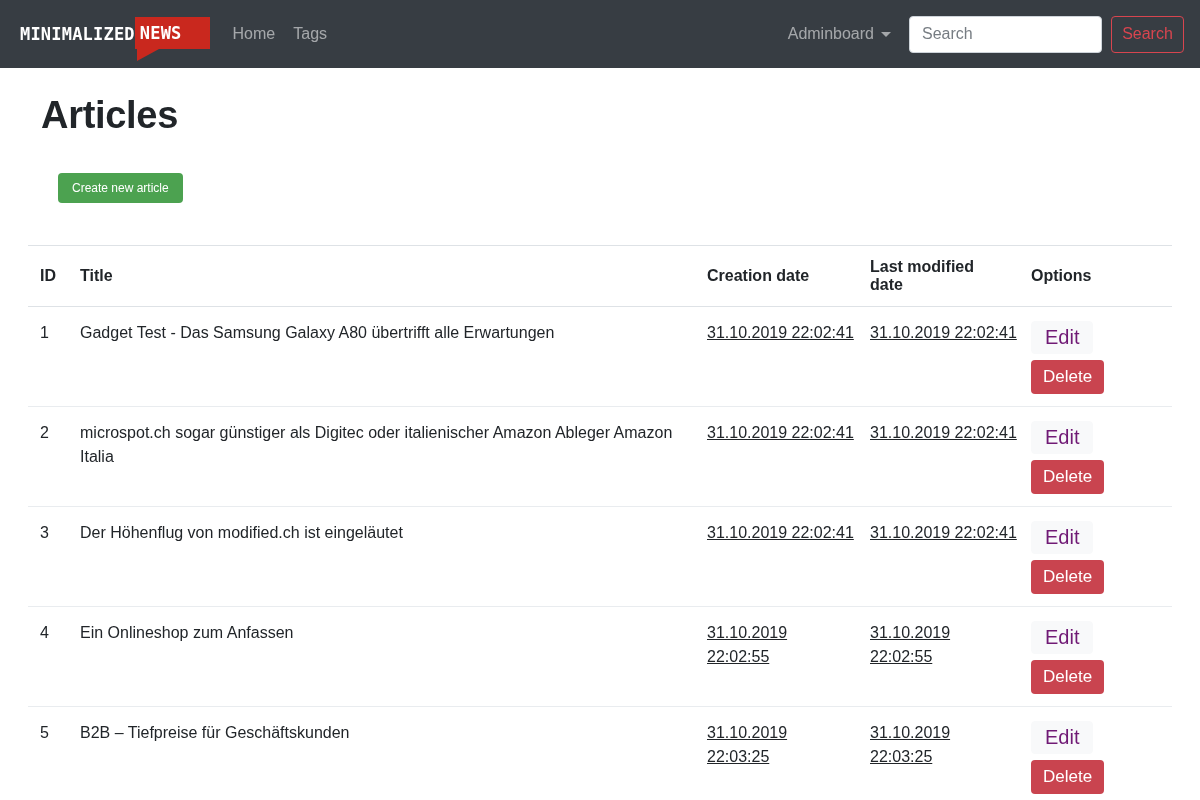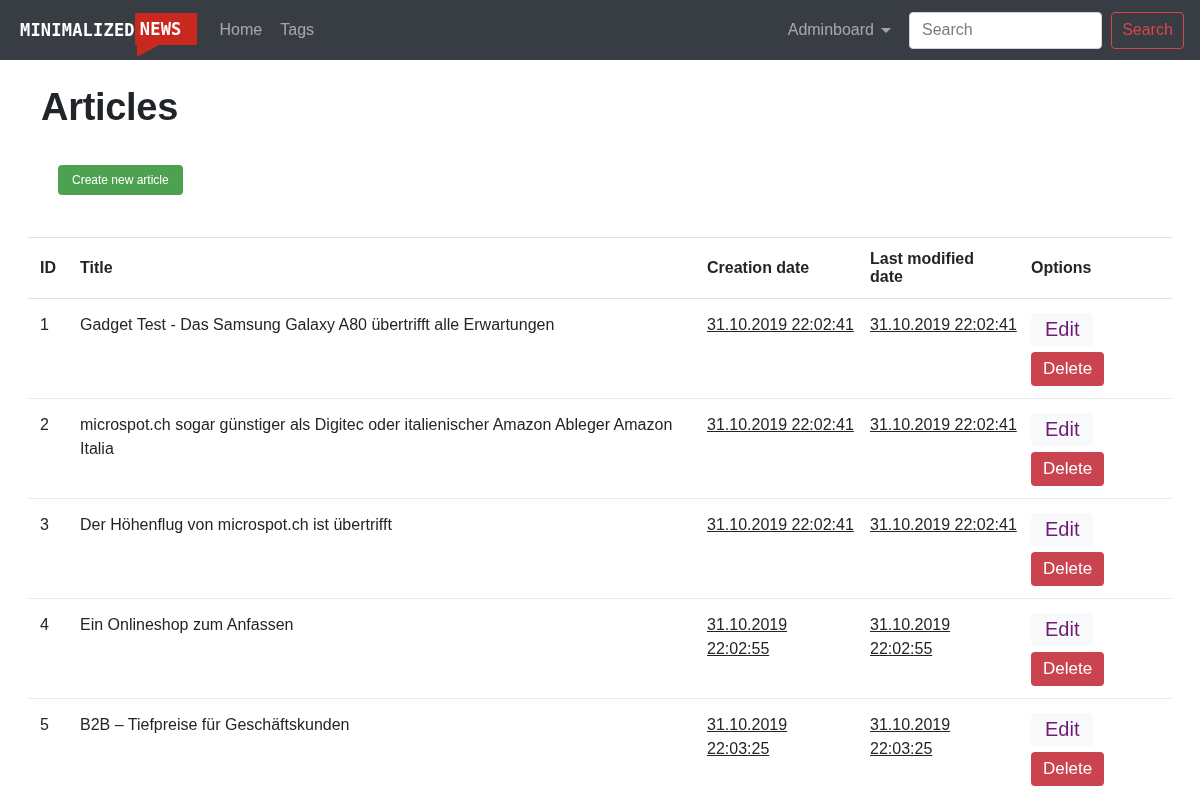--- a/index.html
+++ b/index.html
@@ -5,41 +5,41 @@
   * { margin: 0; padding: 0; box-sizing: border-box; }
   html, body { width: 1200px; height: 800px; overflow: hidden; background: #fff; }
   body {
     font-family: "Liberation Sans", "DejaVu Sans", sans-serif;
     color: #212529;
     font-size: 16px;
   }
 
   
   .navbar {
-    height: 60px;
+    height: 68px;
     background: #373d43;
     display: flex;
     align-items: center;
     padding: 0 16px 0 20px;
   }
   .brand {
     display: flex;
     align-items: center;
     cursor: pointer;
     font-family: "DejaVu Sans Mono", "Liberation Mono", monospace;
     font-weight: 700;
     font-size: 17px;
     letter-spacing: 0.2px;
     color: #fff;
     user-select: none;
   }
   .brand-news {
     position: relative;
     background: #c9281e;
-    padding: 6px 15px 6px 5px;
+    padding: 6px 28px 6px 5px;
     margin-top: -2px;
   }
   .brand-news::after {
     content: "";
     position: absolute;
     left: 2px;
     top: 100%;
     width: 0; height: 0;
     border-top: 12px solid #c9281e;
     border-right: 22px solid transparent;
@@ -228,21 +228,21 @@
     <td class="col-date">31.10.2019 22:02:41</td>
     <td class="col-date">31.10.2019 22:02:41</td>
     <td>
       <button class="btn-edit">Edit</button>
       <button class="btn-delete">Delete</button>
     </td>
   </tr>
 
   <tr>
     <td>3</td>
-    <td>Der Höhenflug von microspot.ch ist übertrifft</td>
+    <td>Der Höhenflug von modified.ch ist eingeläutet</td>
     <td class="col-date">31.10.2019 22:02:41</td>
     <td class="col-date">31.10.2019 22:02:41</td>
     <td>
       <button class="btn-edit">Edit</button>
       <button class="btn-delete">Delete</button>
     </td>
   </tr>
 
   <tr>
     <td>4</td>

